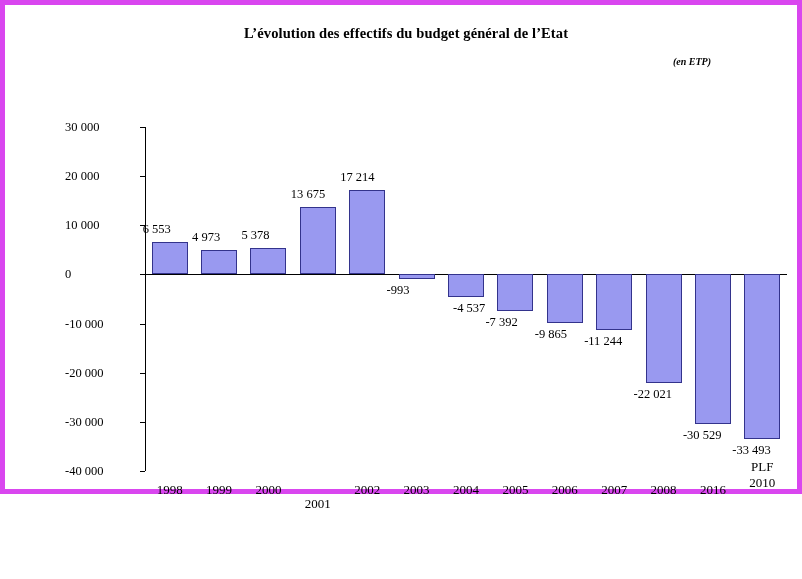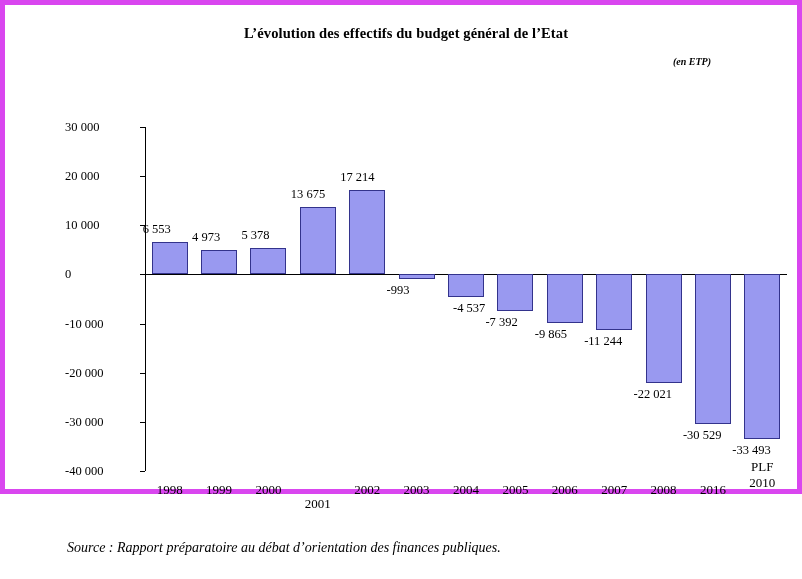--- a/index.html
+++ b/index.html
@@ -173,15 +173,14 @@
         <div>2016</div>
       </div>
       <div class="bar" style="left: 739.308px; top: 269.429px; width: 36px; height: 164.594px; background: rgb(153, 153, 240); border-color: rgb(51, 51, 140);"></div>
       <div class="bar-label" style="left: 727.308px; top: 438.023px;">-33 493</div>
       <div class="xtick-label" style="left: 732.615px; width: 49.3846px; top: 454px;">
         <div>PLF</div>
         <div>2010</div>
       </div>
     </div>
 
-  <div class="source-note">Source : Rapport préparatoire au débat d’orientation des finances publiques.</div>
 
 </div>
 
 </body></html>

